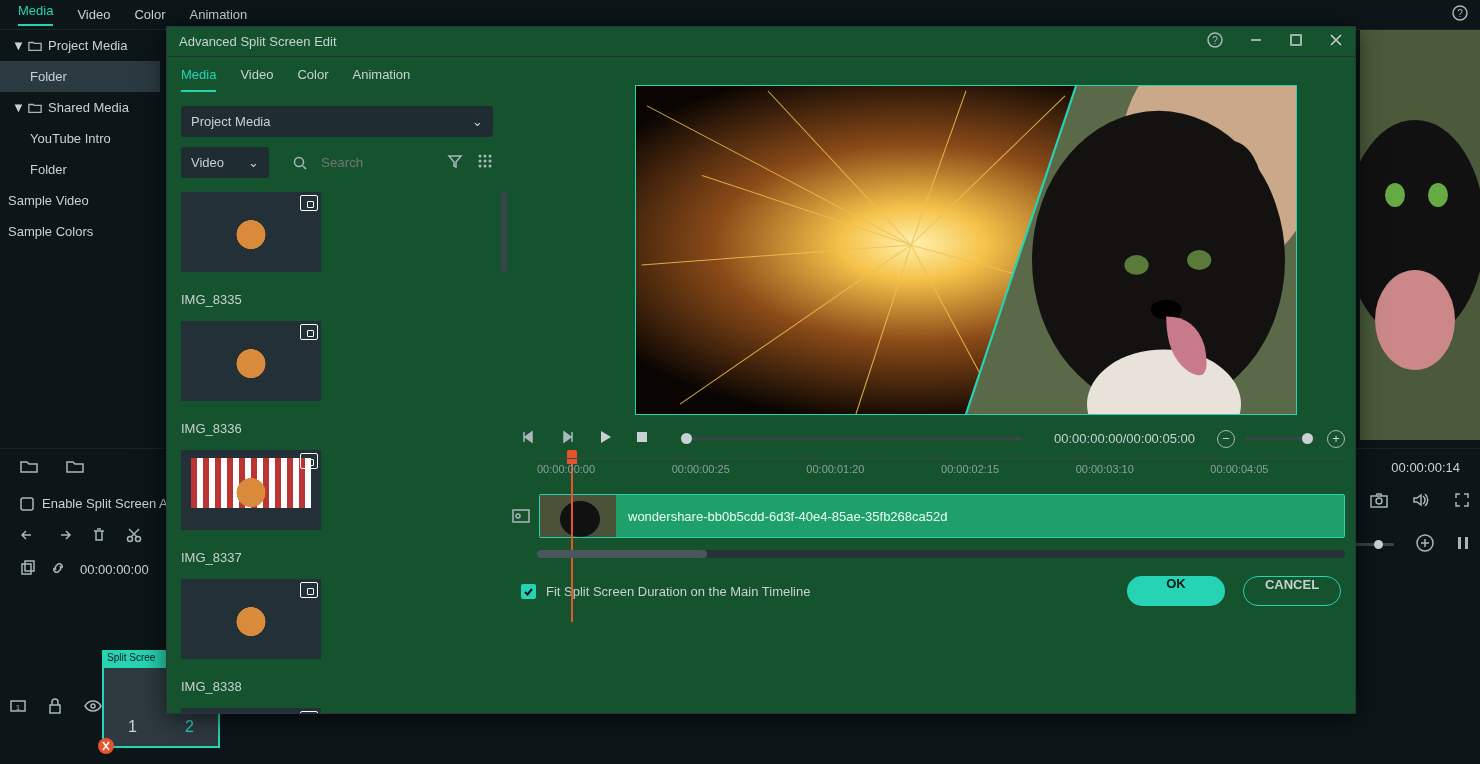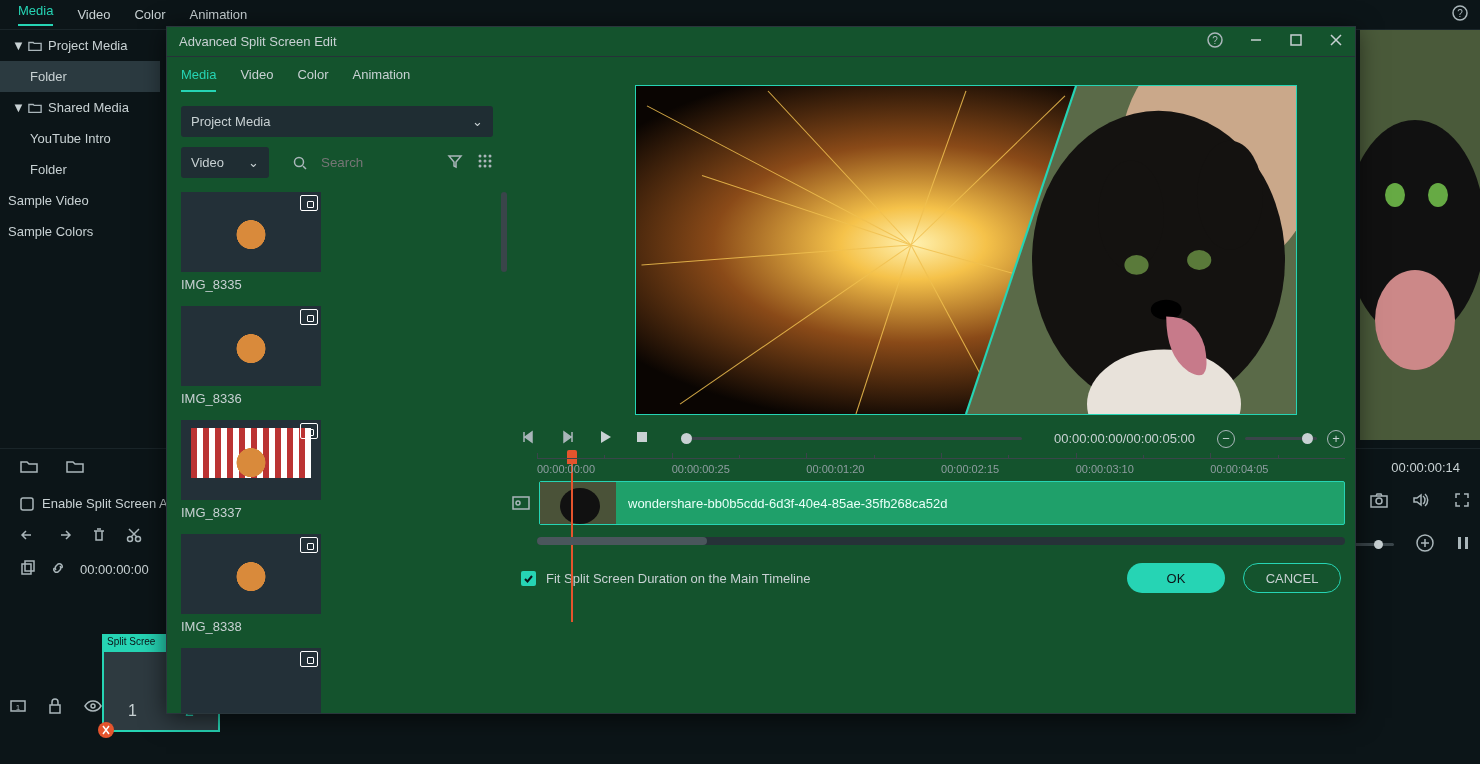--- a/index.html
+++ b/index.html
@@ -17,21 +17,21 @@
 .foldericon{width:14px;height:12px}
 .bg-lower{position:absolute;left:0;right:0;top:448px;bottom:0;border-top:1px solid #1a2529}
 .bg-rowA{display:flex;gap:28px;padding:10px 20px;align-items:center}
 .bg-rowA .chk{gap:8px;display:flex;align-items:center}
 .icogray{stroke:#aab6ba;fill:none;stroke-width:1.5}
 .bg-rowB{display:flex;gap:20px;padding:6px 20px;align-items:center}
 .tc{color:#c8d1d3}
 .bg-rowC{display:flex;gap:14px;padding:8px 20px;align-items:center}
 .bg-track{position:absolute;left:10px;right:10px;top:634px;bottom:6px}
 .trk-l{display:flex;gap:22px;align-items:center;position:absolute;top:64px}
-.clips{position:absolute;left:92px;top:0;width:118px;height:98px;border:2px solid #26d4b4;background:#2e3a40}
+.clips{position:absolute;left:92px;top:16px;width:118px;height:98px;border:2px solid #26d4b4;background:#2e3a40}
 .clips .hdr{position:absolute;top:0;left:0;right:0;height:16px;background:#26d4b4;color:#0c1518;font-size:10px;padding-left:3px;overflow:hidden}
 .clips .num{position:absolute;width:50%;bottom:10px;text-align:center;font-size:16px}
 .dog-r{position:absolute;right:0;top:30px;width:120px;height:410px;overflow:hidden}
 .dog-r svg{width:100%;height:100%}
 .bg-rtime{position:absolute;right:20px;top:460px;color:#c8d1d3}
 .bg-ricons{position:absolute;right:10px;top:492px;display:flex;gap:24px}
 .bg-rplus{position:absolute;right:10px;top:534px;display:flex;gap:22px;align-items:center}
 .slider-s{height:3px;width:60px;background:#3a454a;border-radius:2px;position:relative}
 .slider-s::after{content:"";position:absolute;left:40px;top:-3px;width:9px;height:9px;border-radius:50%;background:#c8d1d3}
 
@@ -50,49 +50,49 @@
 .drop{display:flex;align-items:center;justify-content:space-between;background:#1f2d33;border-radius:3px;padding:8px 10px;cursor:pointer}
 .drop.small{width:88px;justify-content:space-between}
 .row-imp{display:flex;gap:14px;align-items:center;margin-top:10px}
 .search{display:flex;align-items:center;gap:12px;padding:6px 10px;flex:1}
 .grid-list{padding:0 14px;overflow:auto;position:relative}
 .scr{position:absolute;right:0;top:0;width:6px;height:80px;background:#3a454a;border-radius:3px}
 .thumb{margin-bottom:14px}
 .thumb .img{width:140px;height:80px;background:#233038;position:relative;cursor:pointer;overflow:hidden}
 .badge{position:absolute;top:3px;right:3px;width:18px;height:16px;border:1.5px solid #fff;border-radius:2px}
 .badge::after{content:"";position:absolute;right:3px;bottom:2px;width:5px;height:5px;border:1.5px solid #fff;border-radius:1px}
-.thumb .lbl{margin-top:5px;color:#c8d1d3}
+.thumb .lbl{margin-top:20px;color:#c8d1d3}
 .m-right{flex:1;display:flex;flex-direction:column;position:relative}
 .preview{margin:28px 58px 0 128px;height:330px;background:#0a0a0a;position:relative;border:1px solid #26d4b4}
 .preview svg{width:100%;height:100%;display:block}
 .controls{display:flex;align-items:center;gap:22px;padding:14px 10px 6px 14px}
 .pbtn{cursor:pointer}
 .seek{flex:1;height:3px;background:#3a454a;border-radius:2px;position:relative;margin:0 10px}
 .seek::before{content:"";position:absolute;left:0;top:-4px;width:11px;height:11px;border-radius:50%;background:#c8d1d3}
 .zoomrow{display:flex;align-items:center;gap:10px}
 .zoomrow .minu,.zoomrow .plu{width:18px;height:18px;border:1.5px solid #aab6ba;border-radius:50%;display:flex;align-items:center;justify-content:center;cursor:pointer}
 .zoomrow .bar{width:72px;height:3px;background:#3a454a;border-radius:2px;position:relative}
 .zoomrow .bar::after{content:"";position:absolute;right:4px;top:-4px;width:11px;height:11px;border-radius:50%;background:#c8d1d3}
 .ruler{display:flex;margin:4px 10px 0 30px;position:relative;height:22px;color:#8f9da1;font-size:11px}
 .ruler .tick{flex:1;position:relative;border-top:1px solid #3a454a;padding-top:4px}
 .ruler .tick::before{content:"";position:absolute;left:0;top:-6px;width:1px;height:6px;background:#3a454a}
 .ruler .tick::after{content:"";position:absolute;left:50%;top:-4px;width:1px;height:4px;background:#3a454a}
 .ph{position:absolute;left:30px;top:-8px;width:10px;height:14px;background:#e5542d;border-radius:2px 2px 0 0}
 .ph::after{content:"";position:absolute;left:4px;top:14px;width:2px;height:158px;background:#e5542d}
-.tl-row{display:flex;align-items:center;margin:1px 10px 0 4px;height:44px;gap:8px}
+.tl-row{display:flex;align-items:center;margin:14px 10px 0 4px;height:44px;gap:8px}
 .tl-icon{width:20px;display:flex;justify-content:center}
 .tl-clip{flex:1;height:44px;background:#1fa06a;border:1px solid #26d4b4;border-radius:2px;display:flex;align-items:center;gap:12px;overflow:hidden}
 .tl-clip .th{width:76px;height:100%;background:#0a0a0a}
 .tl-clip .lab{color:#e8fff8}
 .tl-scroll{margin:12px 10px 0 30px;height:8px;background:#263238;border-radius:4px;position:relative}
 .tl-scroll::after{content:"";position:absolute;left:0;width:170px;top:0;bottom:0;background:#4a565c;border-radius:4px}
 .fitrow{display:flex;align-items:center;gap:10px;padding:18px 14px 0 14px}
 .check{width:15px;height:15px;background:#26d4b4;border-radius:2px;display:flex;align-items:center;justify-content:center}
 .btns{margin-left:auto;display:flex;gap:18px}
-.btn{width:98px;height:30px;border-radius:15px;display:flex;align-items:center;justify-content:center;cursor:pointer;font-weight:400}
+.btn{width:98px;height:30px;border-radius:15px;display:flex;align-items:flex-start;justify-content:center;cursor:pointer;font-weight:700}
 .btn.ok{background:#26d4b4;color:#0c1518}
 .btn.cancel{border:1.5px solid #26d4b4;color:#c8d1d3}
 
 
 .corgi1{background:linear-gradient(#3b6b2e 55%, #2e5a26 55%)}
 .corgi1::after,.corgi2::after,.corgi3::after,.corgi4::after{content:"";position:absolute;inset:14px 28px;background:radial-gradient(circle at 50% 55%,#d98a3b 0 28%,transparent 29%)}
 .corgi2{background:linear-gradient(#6c4030 0 40%,#3b6b2e 40%);}
 .corgi3{background:linear-gradient(#cfd4da 0 100%);}
 .corgi3::before{content:"";position:absolute;left:10px;right:10px;top:8px;bottom:22px;background:repeating-linear-gradient(90deg,#b33 0 6px,#fff 6px 12px)}
 .corgi4{background:linear-gradient(#2e5a26,#3b6b2e)}

